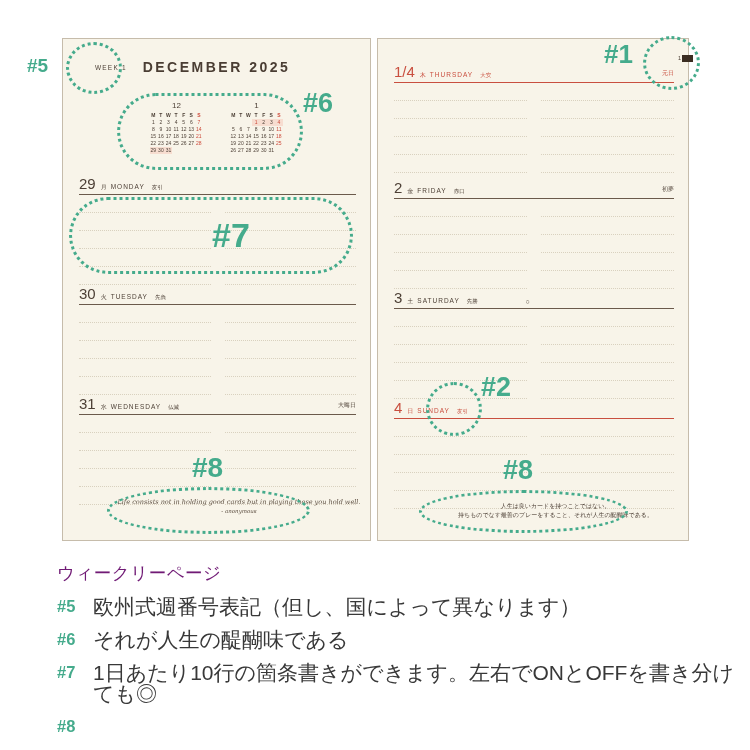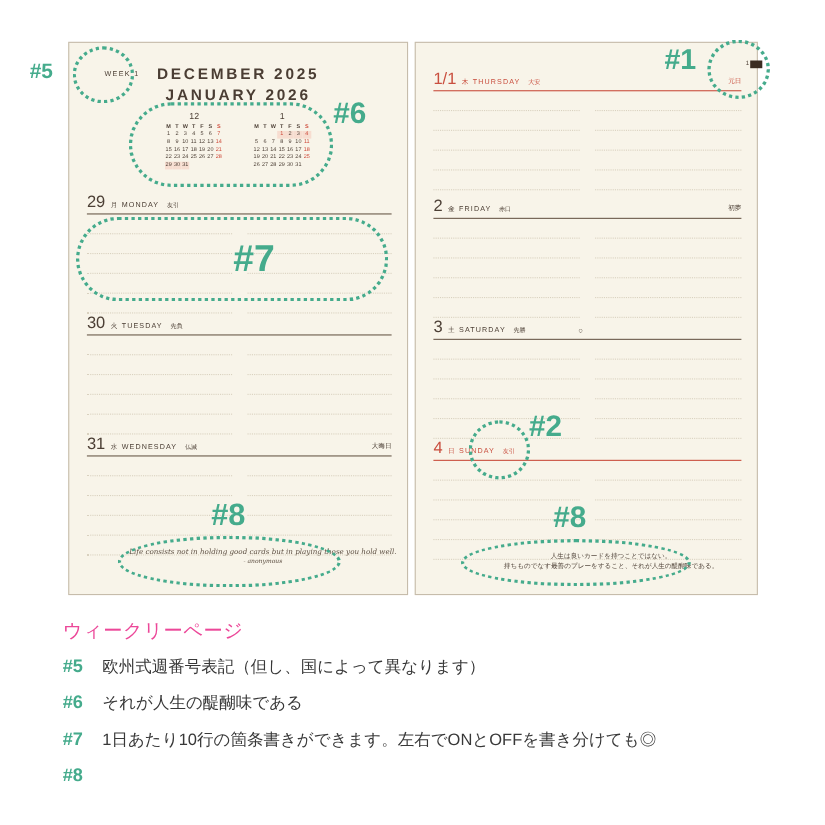--- a/index.html
+++ b/index.html
@@ -71,36 +71,35 @@
   #ann8L-shape{left:107px;top:487px;width:203px;height:47px;border-radius:50%;}
   #ann8L-label{left:192px;top:452px;font-size:28px;}
   #ann1-shape{left:643px;top:36px;width:57px;height:54px;}
   #ann1-label{left:604px;top:39px;font-size:26px;}
   #ann2-shape{left:426px;top:382px;width:56px;height:54px;}
   #ann2-label{left:481px;top:372px;font-size:27px;}
   #ann8R-shape{left:419px;top:490px;width:209px;height:43px;border-radius:50%;}
   #ann8R-label{left:503px;top:455px;font-size:27px;}
 
   
-  .caption-title{position:absolute;left:57px;top:561px;font-size:17.5px;color:#ec4899;letter-spacing:0.5px;}
+  .caption-title{position:absolute;left:57px;top:561px;font-size:17.5px;color:#701a75;letter-spacing:0.5px;}
   .caption-list{position:absolute;left:57px;top:596px;}
   .caption-item{display:flex;align-items:flex-start;margin-bottom:12px;line-height:21px;}
   .caption-num{color:#45ab8c;font-weight:bold;font-size:16.5px;width:36px;flex:none;}
-  .caption-text{color:#383838;font-size:15px;}
+  .caption-text{color:#383838;font-size:21px;}
 </style>
 </head>
 <body>
 
 <div class="spread">
 
   <div class="page left">
     <div class="week-label">WEEK 1</div>
     <div class="spread-title">
       <div>DECEMBER 2025</div>
-      <div>JANUARY 2026</div>
     </div>
 
     <div class="cal-row">
       <div class="mini-cal">
         <div class="cal-month">12</div>
         <div class="cal-grid">
             <span class="cal-cell cal-dow">M</span>
             <span class="cal-cell cal-dow">T</span>
             <span class="cal-cell cal-dow">W</span>
             <span class="cal-cell cal-dow">T</span>
@@ -267,21 +266,21 @@
   </div>
 
   <div class="page right">
     <div class="tab">
       <span class="tab-label">1</span>
       <span class="tab-square"></span>
     </div>
 
     <div class="day red" style="top:24px;">
       <div class="day-head">
-        <span class="day-num">1/1</span><span class="wd-jp">木</span><span class="wd-en">THURSDAY</span><span class="rokuyo">大安</span>
+        <span class="day-num">1/4</span><span class="wd-jp">木</span><span class="wd-en">THURSDAY</span><span class="rokuyo">大安</span>
         <span class="day-note red">元日</span>
       </div>
       <div class="lines">
           <div class="lines-col">
             <div class="wline"></div>
             <div class="wline"></div>
             <div class="wline"></div>
             <div class="wline"></div>
             <div class="wline"></div>
           </div>

